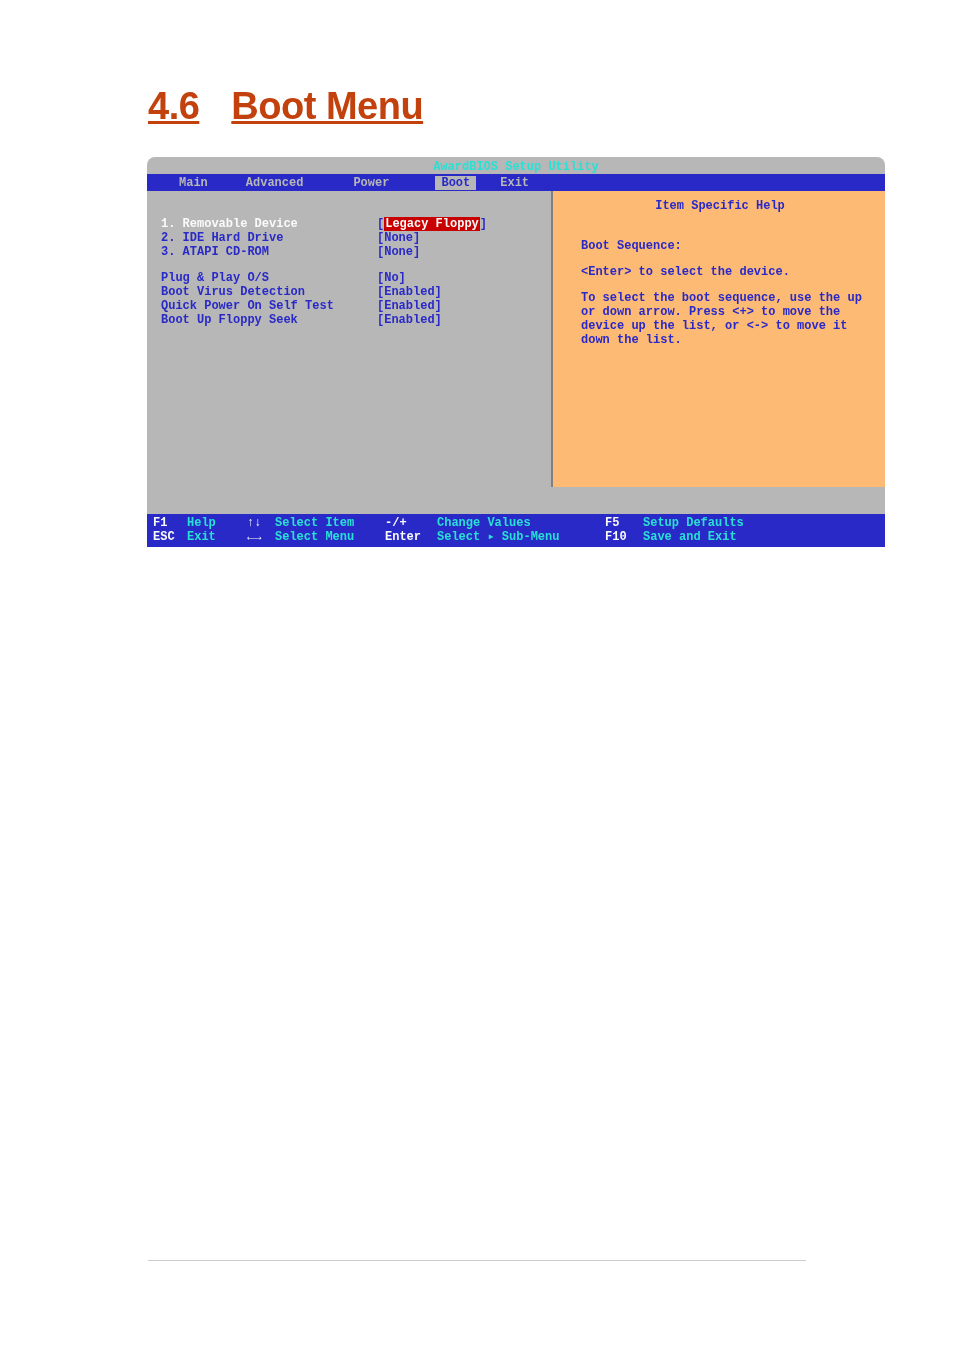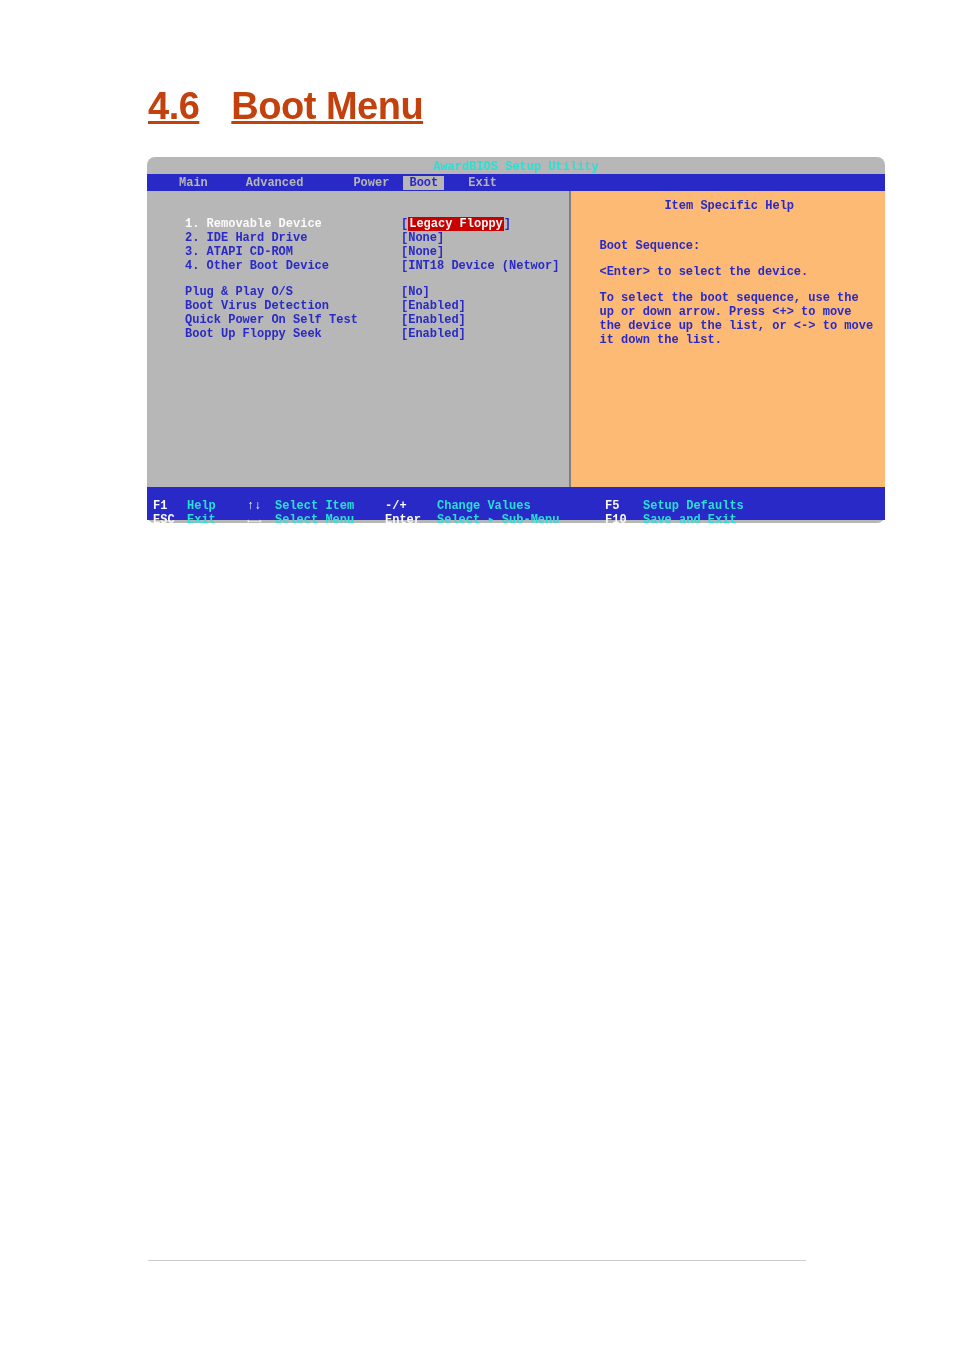--- a/index.html
+++ b/index.html
@@ -73,42 +73,43 @@
     }
     .right-panel {
       flex: 1;
       background: #fdba74;
       padding: 8px 10px 8px 12px;
       line-height: 14px;
       color: #2929c8;
       font-size: 12px;
     }
     .row { display: flex; }
-    .label-col { width: 216px; white-space: pre; margin-left: 24px; }
+    .label-col { width: 216px; white-space: pre; }
     .value-col { white-space: pre; }
     .sel-row .label-col { color: #fafafa; }
     .sel-value {
       background: #c80000;
       color: #fafafa;
       padding: 0 1px;
     }
     .help-title {
       text-align: center;
       color: #2929c8;
       margin-bottom: 20px;
     }
     .help-body { color: #2929c8; padding-left: 16px; }
     .footer-bar {
       background: #2929c8;
       height: 33px;
       display: flex;
       align-items: flex-start;
-      padding: 12px 6px;
+      padding: 2px 6px;
       font-size: 12px;
       line-height: 14px;
+      margin-top: 27px;
     }
     .footer-col { display: flex; flex-direction: column; }
     .footer-key { color: #fafafa; white-space: pre; }
     .footer-label { color: #29e0d4; white-space: pre; }
     .page-footer-line {
       position: absolute;
       bottom: 90px;
       left: 148px;
       width: 658px;
       height: 1px;
@@ -121,42 +122,38 @@
 <div class="page-heading">
   <span class="section-num">4.6</span><span>Boot Menu</span>
 </div>
 
 <div class="bios-screen">
   <div class="bios-title">AwardBIOS Setup Utility</div>
   <div class="tabs-row">
     <span class="tab">Main</span>
     <span class="tab" style="margin-left:18px">Advanced</span>
     <span class="tab" style="margin-left:30px">Power</span>
-    <span class="tab tab-active" style="margin-left:4px">Boot</span>
+    <span class="tab tab-active" style="margin-left:36px">Boot</span>
     <span class="tab" style="margin-left:14px">Exit</span>
   </div>
   <div class="main-area">
     <div class="left-panel">
       <div style="height:18px"></div>
       <div class="row sel-row">
         <span class="label-col">1. Removable Device</span>
         <span class="value-col">[<span class="sel-value">Legacy Floppy</span>]</span>
       </div>
       <div class="row">
         <span class="label-col">2. IDE Hard Drive</span>
         <span class="value-col">[None]</span>
       </div>
       <div class="row">
         <span class="label-col">3. ATAPI CD-ROM</span>
         <span class="value-col">[None]</span>
       </div>
-      <div class="row">
-        <span class="label-col">4. Other Boot Device</span>
-        <span class="value-col">[INT18 Device (Networ]</span>
-      </div>
       <div style="height:12px"></div>
       <div class="row">
         <span class="label-col">Plug &amp; Play O/S</span>
         <span class="value-col">[No]</span>
       </div>
       <div class="row">
         <span class="label-col">Boot Virus Detection</span>
         <span class="value-col">[Enabled]</span>
       </div>
       <div class="row">

